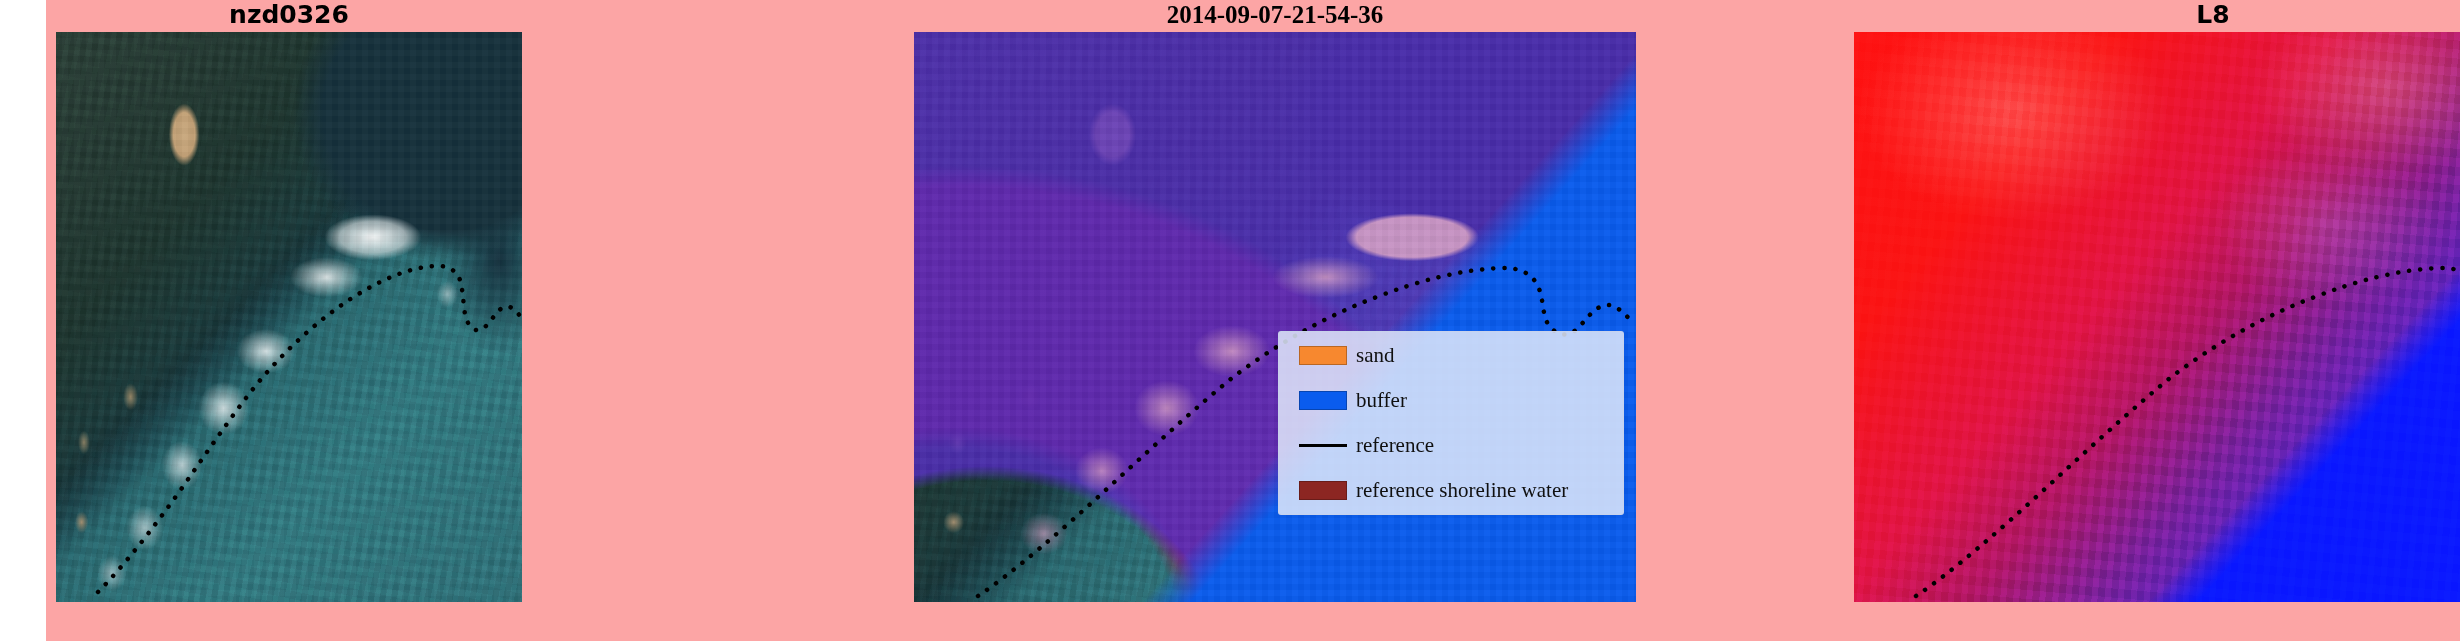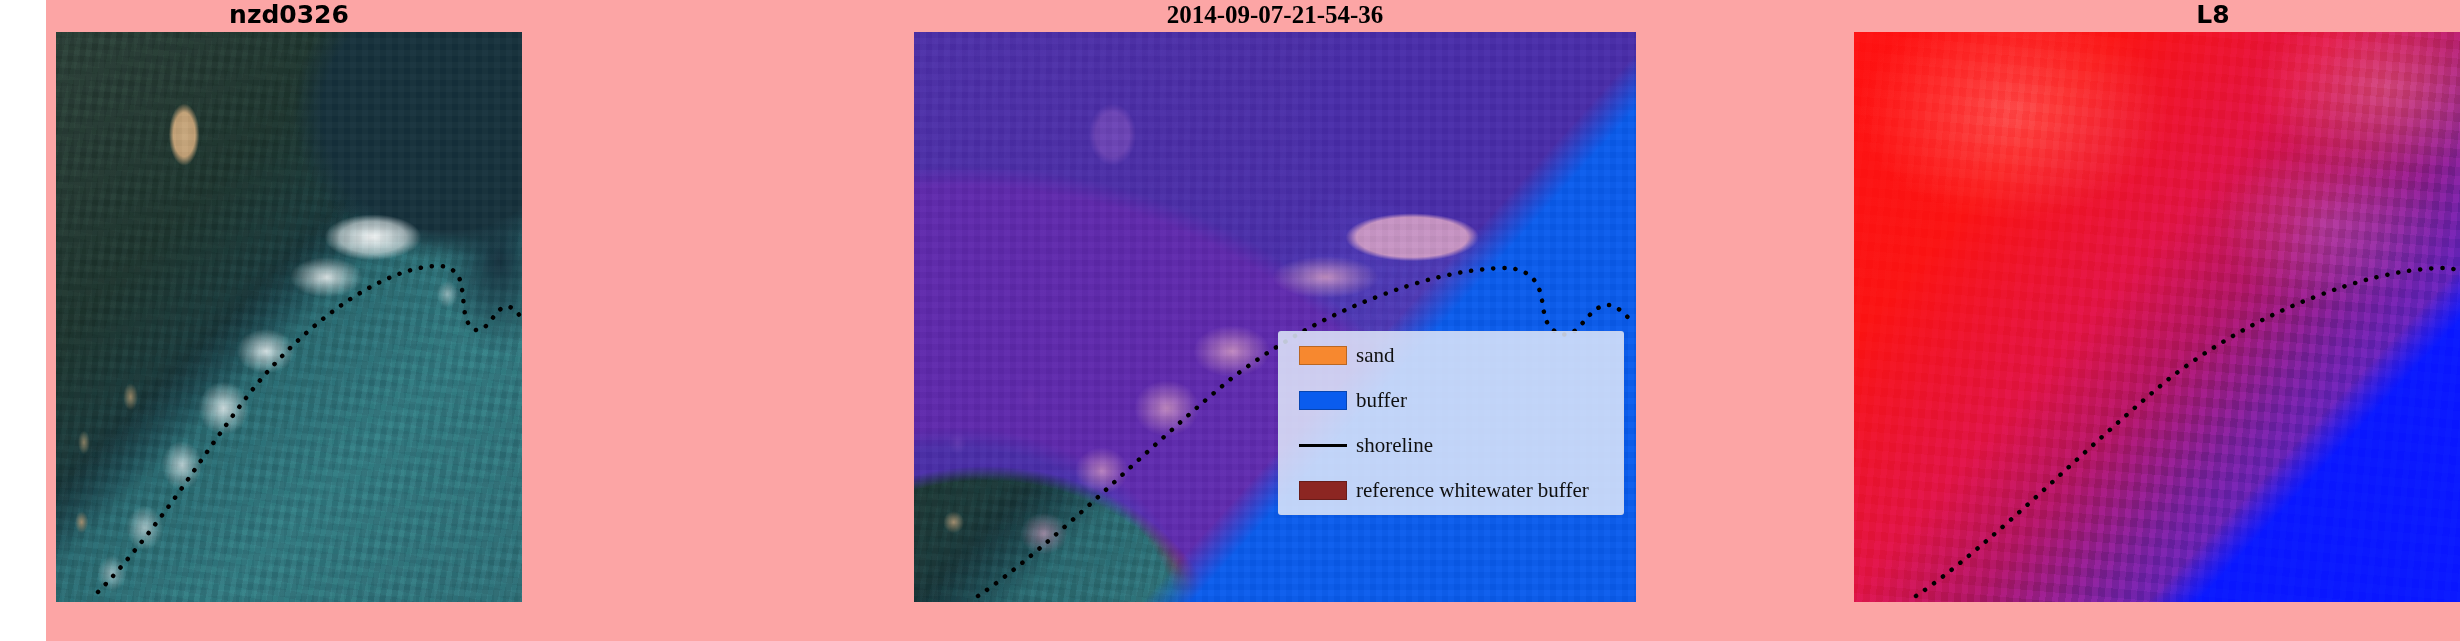--- a/index.html
+++ b/index.html
@@ -348,28 +348,28 @@
           <span class="legend-swatch-cell">
             <span class="legend-swatch" id="swatch-2" style="background: rgb(10, 92, 238);"></span>
           </span>
           <span class="legend-label">buffer</span>
         </div>
 
         <div class="legend-row">
           <span class="legend-swatch-cell">
             <span class="legend-line" id="swatch-3" style="border-top-color: rgb(0, 0, 0);"></span>
           </span>
-          <span class="legend-label">shoreline</span>
+          <span class="legend-label">reference</span>
         </div>
 
         <div class="legend-row">
           <span class="legend-swatch-cell">
             <span class="legend-swatch" id="swatch-4" style="background: rgb(140, 38, 34);"></span>
           </span>
-          <span class="legend-label">reference whitewater buffer</span>
+          <span class="legend-label">reference shoreline water</span>
         </div>
 
       </div>
     </div>
   </div>
 
   <div class="panel" id="panel-3">
     <div class="panel-title">L8</div>
 
     <div class="panel-axes">

